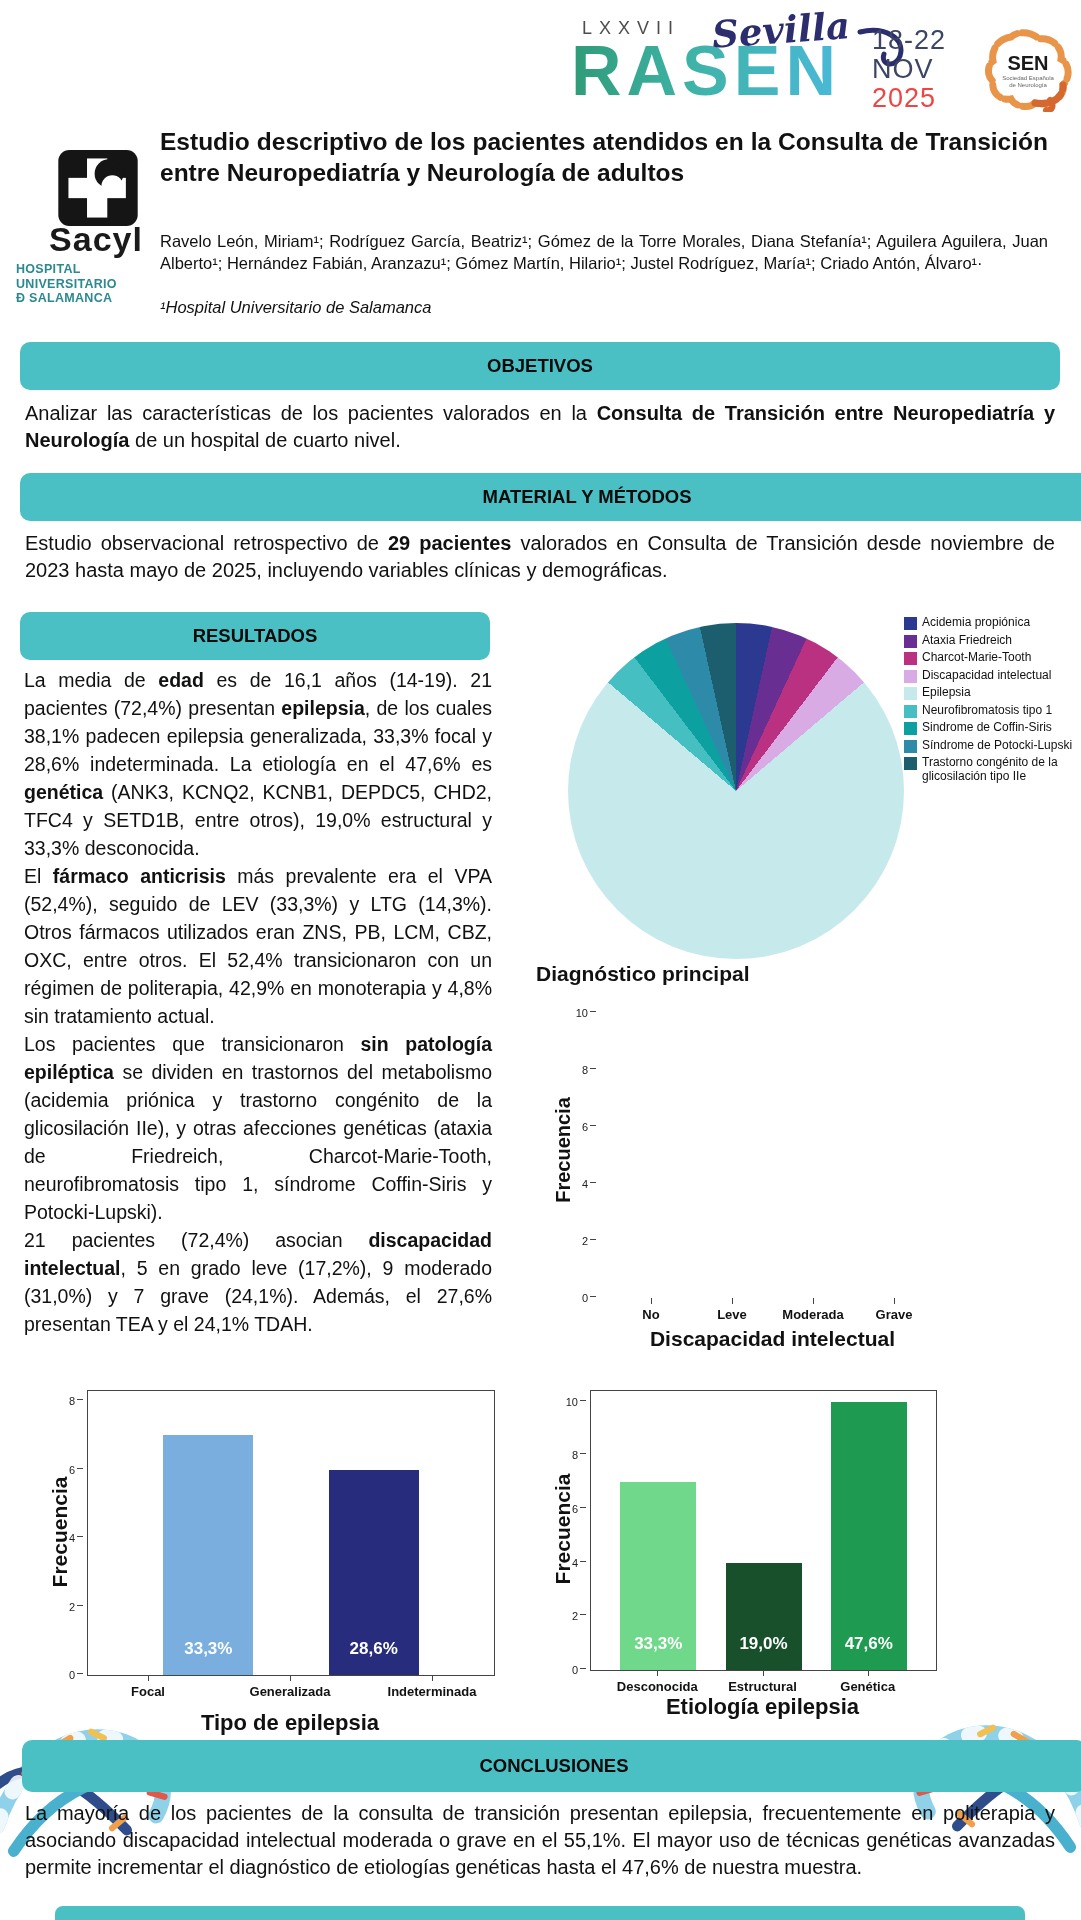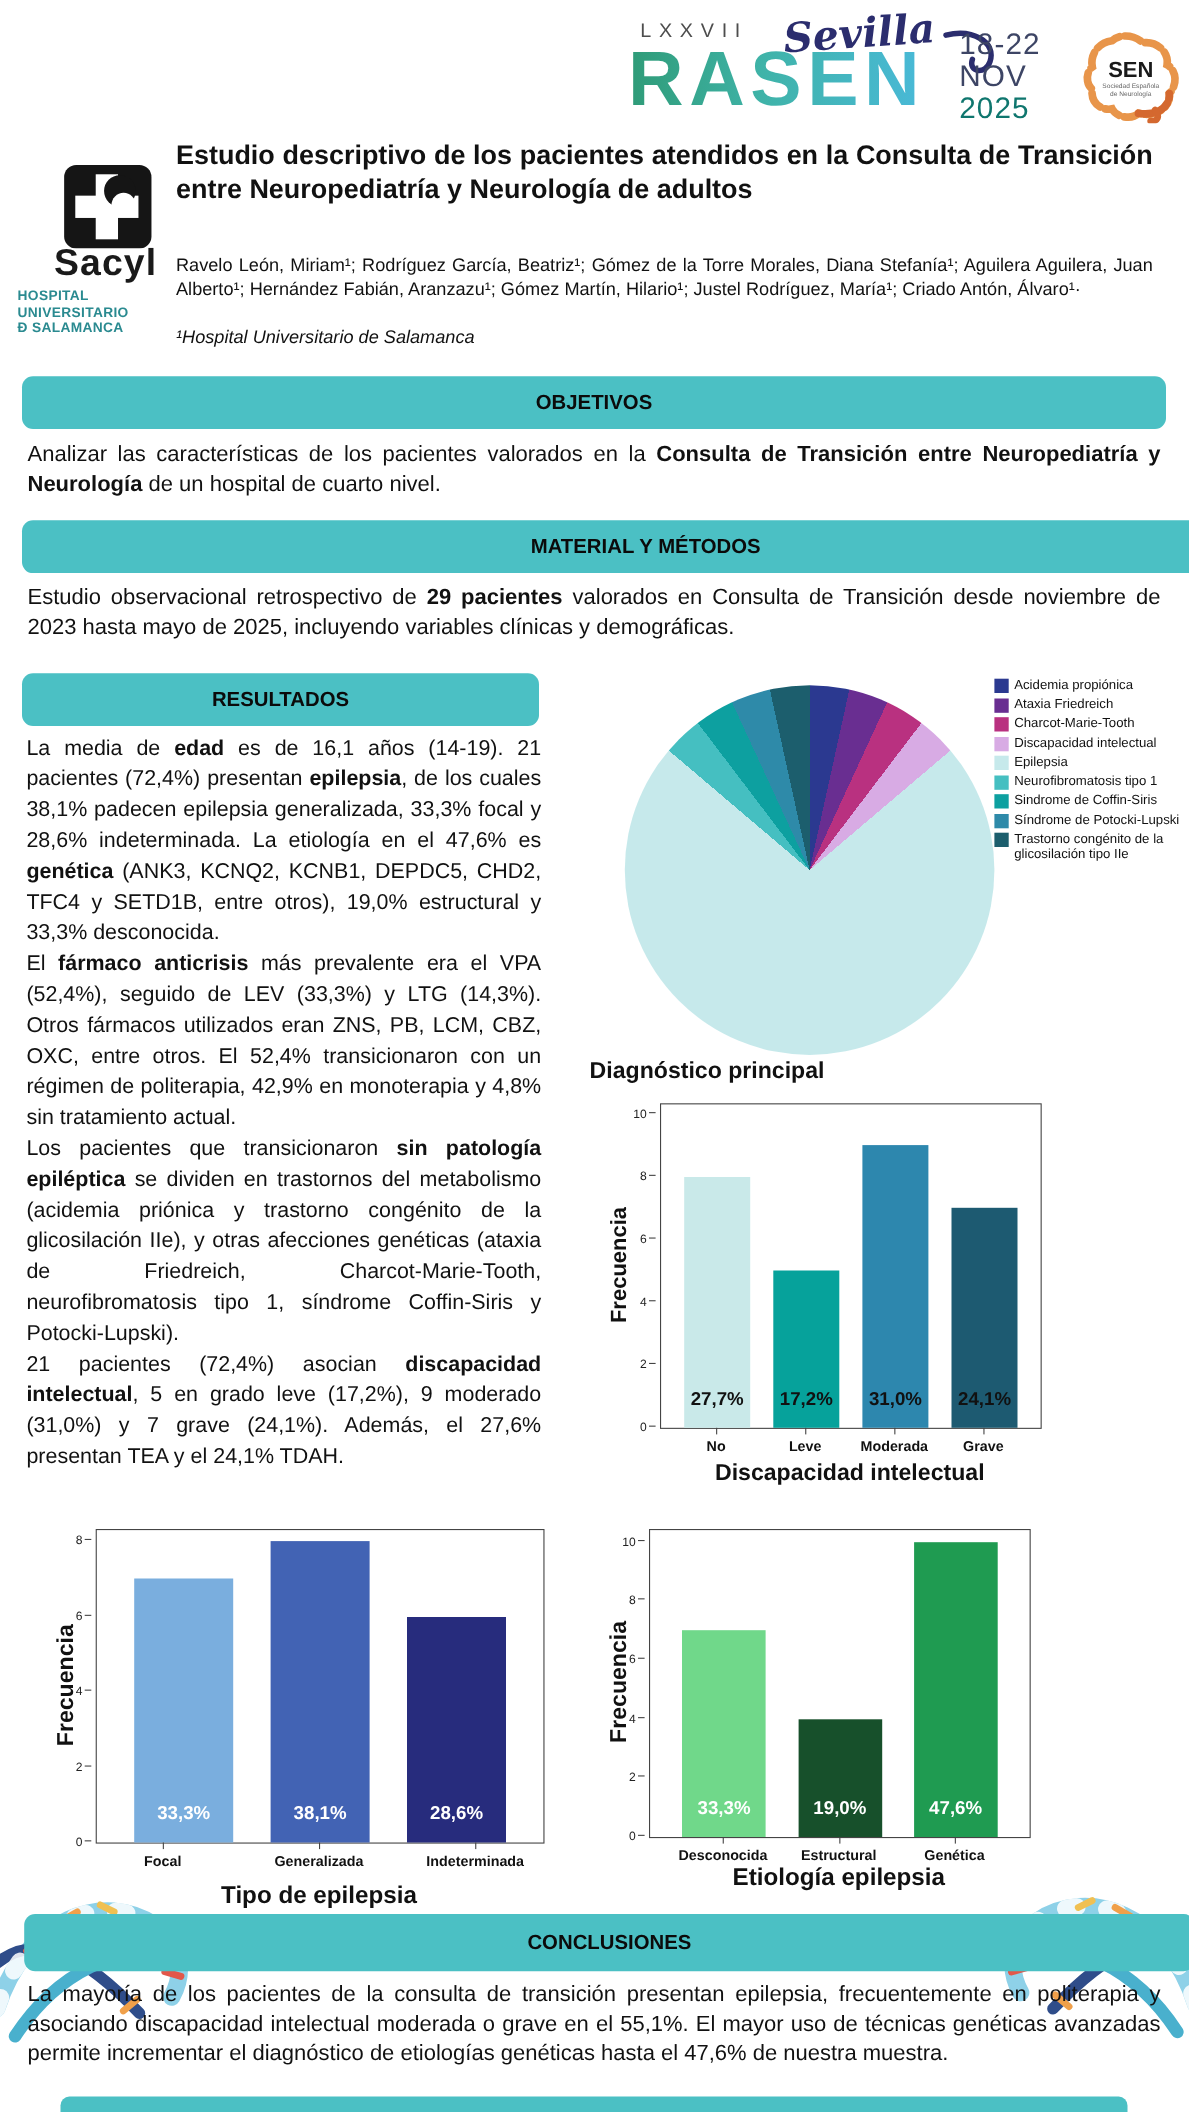--- a/index.html
+++ b/index.html
@@ -9,21 +9,21 @@
 
   
   .roman{position:absolute;left:582px;top:18px;font-size:18px;letter-spacing:7px;color:#4d4d4d;}
   .rasen{position:absolute;left:571px;top:36px;font-size:70px;line-height:70px;font-weight:bold;letter-spacing:5px;
          background:linear-gradient(90deg,#2f9b77,#3fb3a8 45%,#49b9d8);
          -webkit-background-clip:text;background-clip:text;color:transparent;}
   .sevilla{position:absolute;left:712px;top:8px;font-family:"DejaVu Serif",serif;font-style:italic;font-weight:bold;
            font-size:37px;color:#2b2d6e;transform:rotate(-4deg);}
   .swoosh{position:absolute;left:856px;top:26px;}
   .dates{position:absolute;left:872px;top:26px;font-size:27px;line-height:29px;color:#3d4565;font-weight:500;letter-spacing:1px;}
-  .dates .year{color:#0f766e;}
+  .dates .year{color:#ef4444;}
   .senlogo{position:absolute;left:980px;top:22px;}
 
   
   .sacylsvg{position:absolute;left:56px;top:150px;}
   .sacylname{position:absolute;left:36px;top:220px;width:120px;text-align:center;font-size:34px;font-weight:bold;letter-spacing:1px;color:#1a1a1a;}
   .husal{position:absolute;left:16px;top:262px;width:160px;font-weight:bold;color:#2a8a90;font-size:12.5px;line-height:14.5px;letter-spacing:.3px;}
   .title{position:absolute;left:160px;top:126px;width:888px;font-size:24.5px;font-weight:bold;line-height:31px;text-align:justify;}
   .authors{position:absolute;left:160px;top:230px;width:888px;font-size:16.5px;line-height:22px;text-align:justify;}
   .affil{position:absolute;left:160px;top:298px;font-size:16.5px;font-style:italic;}
 
@@ -204,38 +204,20 @@
         <div class="ydash" style="bottom: 57.0874px;"></div>
         <div class="ytick" style="bottom: 107.175px;">4</div>
         <div class="ydash" style="bottom: 114.175px;"></div>
         <div class="ytick" style="bottom: 164.262px;">6</div>
         <div class="ydash" style="bottom: 171.262px;"></div>
         <div class="ytick" style="bottom: 221.35px;">8</div>
         <div class="ydash" style="bottom: 228.35px;"></div>
         <div class="ytick" style="bottom: 278.437px;">10</div>
         <div class="ydash" style="bottom: 285.437px;"></div>
       </div>
-    <div class="frame">
-        <div class="barcell">
-          <div class="bar" style="height: 228.35px; background: rgb(201, 233, 233);"></div>
-          <div class="barlabel" style="color: rgb(17, 17, 17);">27,7%</div>
-        </div>
-        <div class="barcell">
-          <div class="bar" style="height: 142.718px; background: rgb(6, 162, 155);"></div>
-          <div class="barlabel" style="color: rgb(17, 17, 17);">17,2%</div>
-        </div>
-        <div class="barcell">
-          <div class="bar" style="height: 256.893px; background: rgb(45, 135, 174);"></div>
-          <div class="barlabel" style="color: rgb(17, 17, 17);">31,0%</div>
-        </div>
-        <div class="barcell">
-          <div class="bar" style="height: 199.806px; background: rgb(29, 90, 113);"></div>
-          <div class="barlabel" style="color: rgb(17, 17, 17);">24,1%</div>
-        </div>
-      </div>
     <div class="xrow">
         <div class="xcell">
           <div class="xdash"></div>
           <div class="xticklabel">No</div>
         </div>
         <div class="xcell">
           <div class="xdash"></div>
           <div class="xticklabel">Leve</div>
         </div>
         <div class="xcell">
@@ -261,24 +243,20 @@
         <div class="ydash" style="bottom: 136.867px;"></div>
         <div class="ytick" style="bottom: 198.301px;">6</div>
         <div class="ydash" style="bottom: 205.301px;"></div>
         <div class="ytick" style="bottom: 266.735px;">8</div>
         <div class="ydash" style="bottom: 273.735px;"></div>
       </div>
     <div class="frame">
         <div class="barcell">
           <div class="bar" style="height: 239.518px; background: rgb(122, 174, 222);"></div>
           <div class="barlabel" style="color: rgb(255, 255, 255);">33,3%</div>
-        </div>
-        <div class="barcell">
-          <div class="bar" style="height: 273.735px; background: rgb(66, 99, 180);"></div>
-          <div class="barlabel" style="color: rgb(255, 255, 255);">38,1%</div>
         </div>
         <div class="barcell">
           <div class="bar" style="height: 205.301px; background: rgb(39, 44, 125);"></div>
           <div class="barlabel" style="color: rgb(255, 255, 255);">28,6%</div>
         </div>
       </div>
     <div class="xrow">
         <div class="xcell">
           <div class="xdash"></div>
           <div class="xticklabel">Focal</div>

